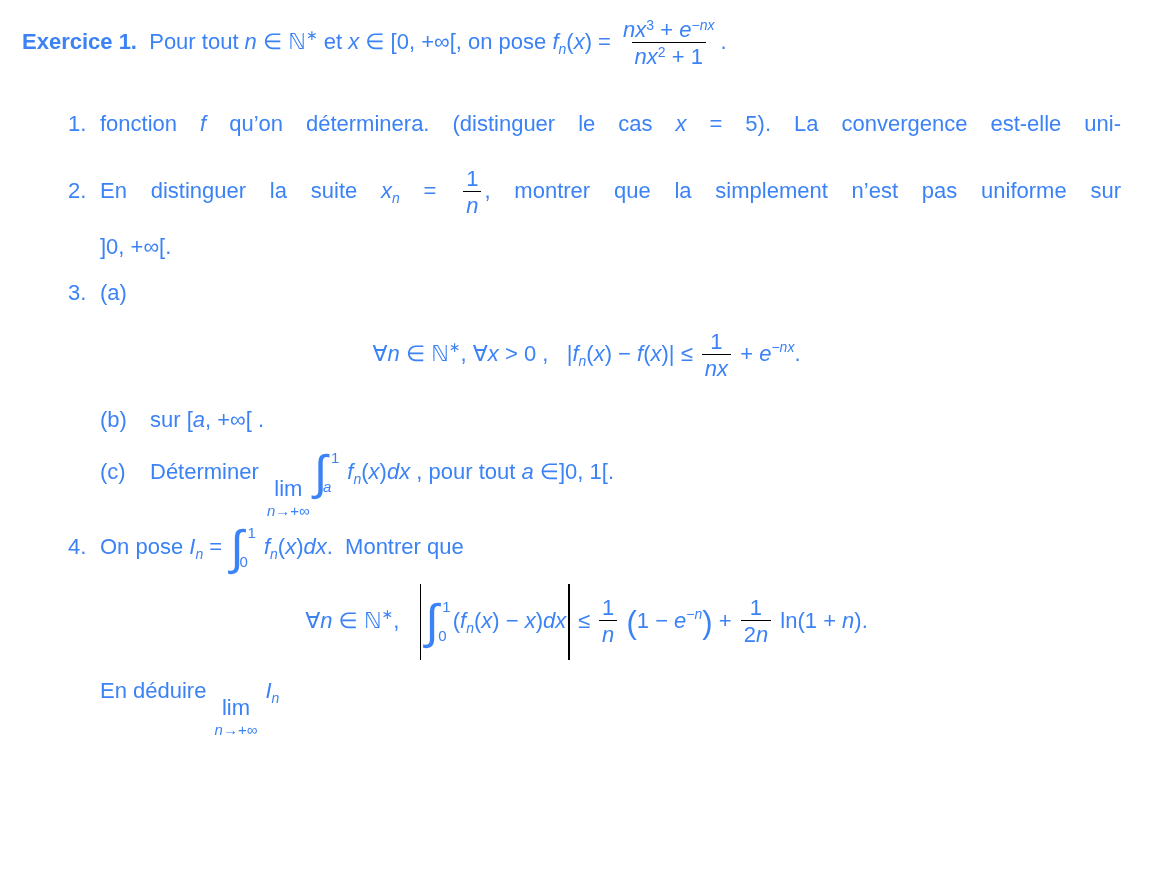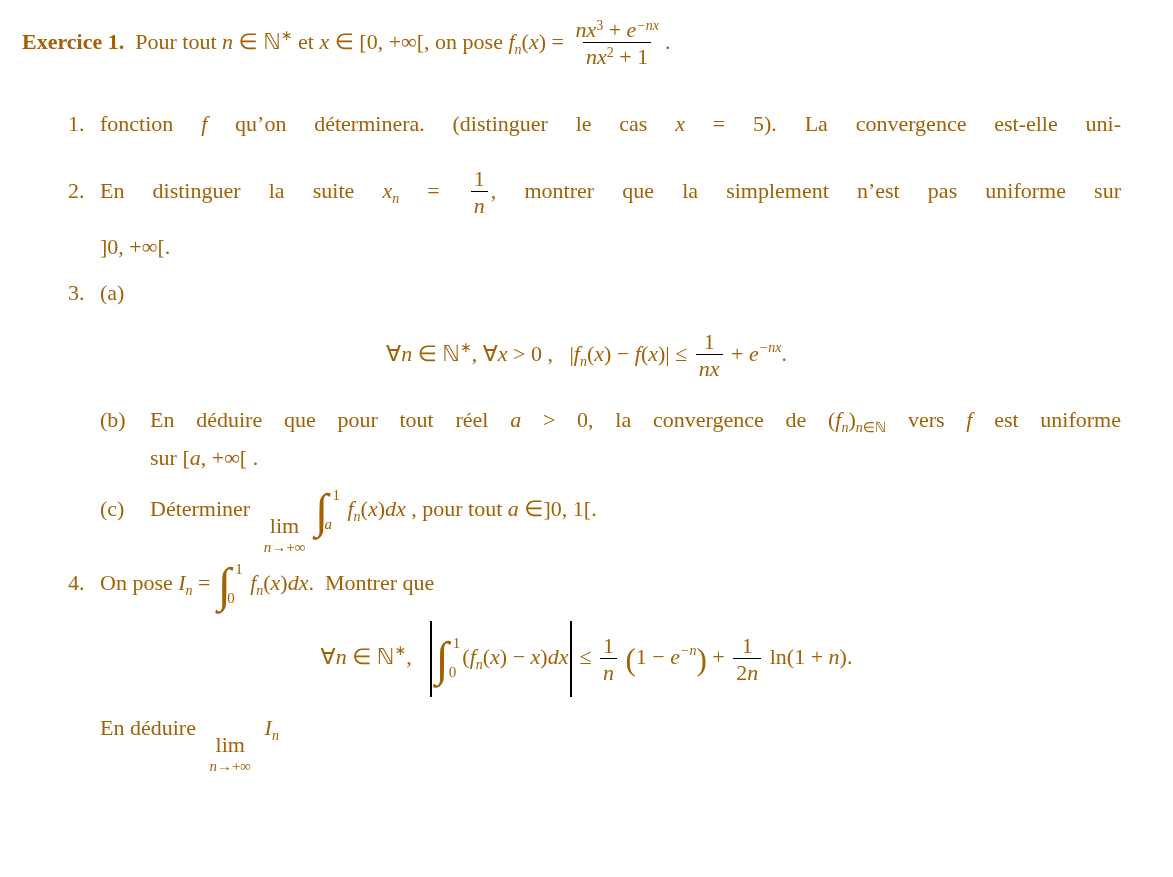--- a/index.html
+++ b/index.html
@@ -1,22 +1,22 @@
 <!DOCTYPE html>
 <html><head>
 <meta charset="utf-8">
 <style>
   html,body{margin:0;padding:0;background:#ffffff;}
   .page{
     position:relative;
     width:1173px;height:877px;
     box-sizing:border-box;
     padding:8px 52px 0 22px;
-    background:#ffffff;color:#a16207;
-    font-family:Liberation Serif, serif;
+    background:#ffffff;color:#3b82f6;
+    font-family:Liberation Sans, sans-serif;
     font-size:22px;
     overflow:hidden;
   }
   .mline{line-height:38px;}
   .jline{text-align:justify;text-align-last:justify;}
   .cline{text-align:center;}
   .row{display:flex;align-items:baseline;padding-left:46px;}
   .marker{width:32px;flex:none;}
   .submarker{width:50px;flex:none;}
   .body{flex:1;min-width:0;}
@@ -36,21 +36,21 @@
   .msub{font-size:14px;vertical-align:-5px;line-height:0;}
   .mfrac{display:inline-flex;flex-direction:column;align-items:center;vertical-align:middle;margin:9px 3px;text-align:center;}
   .mfrac .fn{display:block;line-height:25px;padding:0 3px;}
   .mfrac .fd{display:block;line-height:27px;padding:0 3px;border-top:1.5px solid #000;}
   .mfrac .msup{vertical-align:7px;}
   .mint{display:inline-flex;align-items:center;vertical-align:middle;margin:0 2px;}
   .isym{font-size:48px;line-height:1;}
   .ilims{display:inline-flex;flex-direction:column;justify-content:space-between;align-self:stretch;font-size:15px;line-height:1;padding:1px 0 3px;}
   .itop{margin-left:4px;}
   .ibot{margin-left:-4px;}
-  .mlim{display:inline-flex;flex-direction:column;align-items:center;line-height:1;vertical-align:-17px;margin:0 8px;}
+  .mlim{display:inline-flex;flex-direction:column;align-items:center;line-height:1;vertical-align:-17px;margin:0 2px;}
   .lword{font-size:22px;line-height:22px;}
   .lunder{font-size:15px;margin-top:3px;white-space:nowrap;}
   .vbar{display:inline-block;width:1.5px;height:76px;background:#000;vertical-align:middle;margin:0 2px;}
   .bigp{font-size:31px;line-height:1;vertical-align:middle;}
 </style>
 </head>
 <body>
 
 <div class="page">
 
@@ -88,21 +88,20 @@
       <div class="mline cline"><span class="mr">∀</span><span class="mi">n</span><span class="mr"> ∈ ℕ</span><span class="msup">∗</span><span class="mr">, ∀</span><span class="mi">x</span><span class="mr"> &gt; 0 ,&nbsp;&nbsp; |</span><span class="mi">f</span><span class="msub mi">n</span><span class="mr">(</span><span class="mi">x</span><span class="mr">) − </span><span class="mi">f</span><span class="mr">(</span><span class="mi">x</span><span class="mr">)| ≤ </span><span class="mfrac">
           <span class="fn"><span class="mr">1</span></span>
           <span class="fd"><span class="mi">nx</span></span>
         </span><span class="mr"> + </span><span class="mi">e</span><span class="msup mi">−nx</span><span class="mr">.</span></div>
     </div>
 
   <div class="row r-item3b">
     <div class="marker"></div>
     <div class="submarker">(b)</div>
     <div class="body">
-        <div class="mline jline"><span class="mr">En déduire que pour tout réel </span><span class="mi">a</span><span class="mr"> &gt; 0, la convergence de (</span><span class="mi">f</span><span class="msub mi">n</span><span class="mr">)</span><span class="msub mi">n</span><span class="msub">∈ℕ</span><span class="mr"> vers </span><span class="mi">f</span><span class="mr"> est uniforme</span></div>
         <div class="mline"><span class="mr">sur [</span><span class="mi">a</span><span class="mr">, +∞[ .</span></div>
       </div>
   </div>
 
   <div class="row r-item3c">
     <div class="marker"></div>
     <div class="submarker">(c)</div>
     <div class="body">
         <div class="mline"><span class="mr">Déterminer </span><span class="mlim">
             <span class="lword">lim</span>

